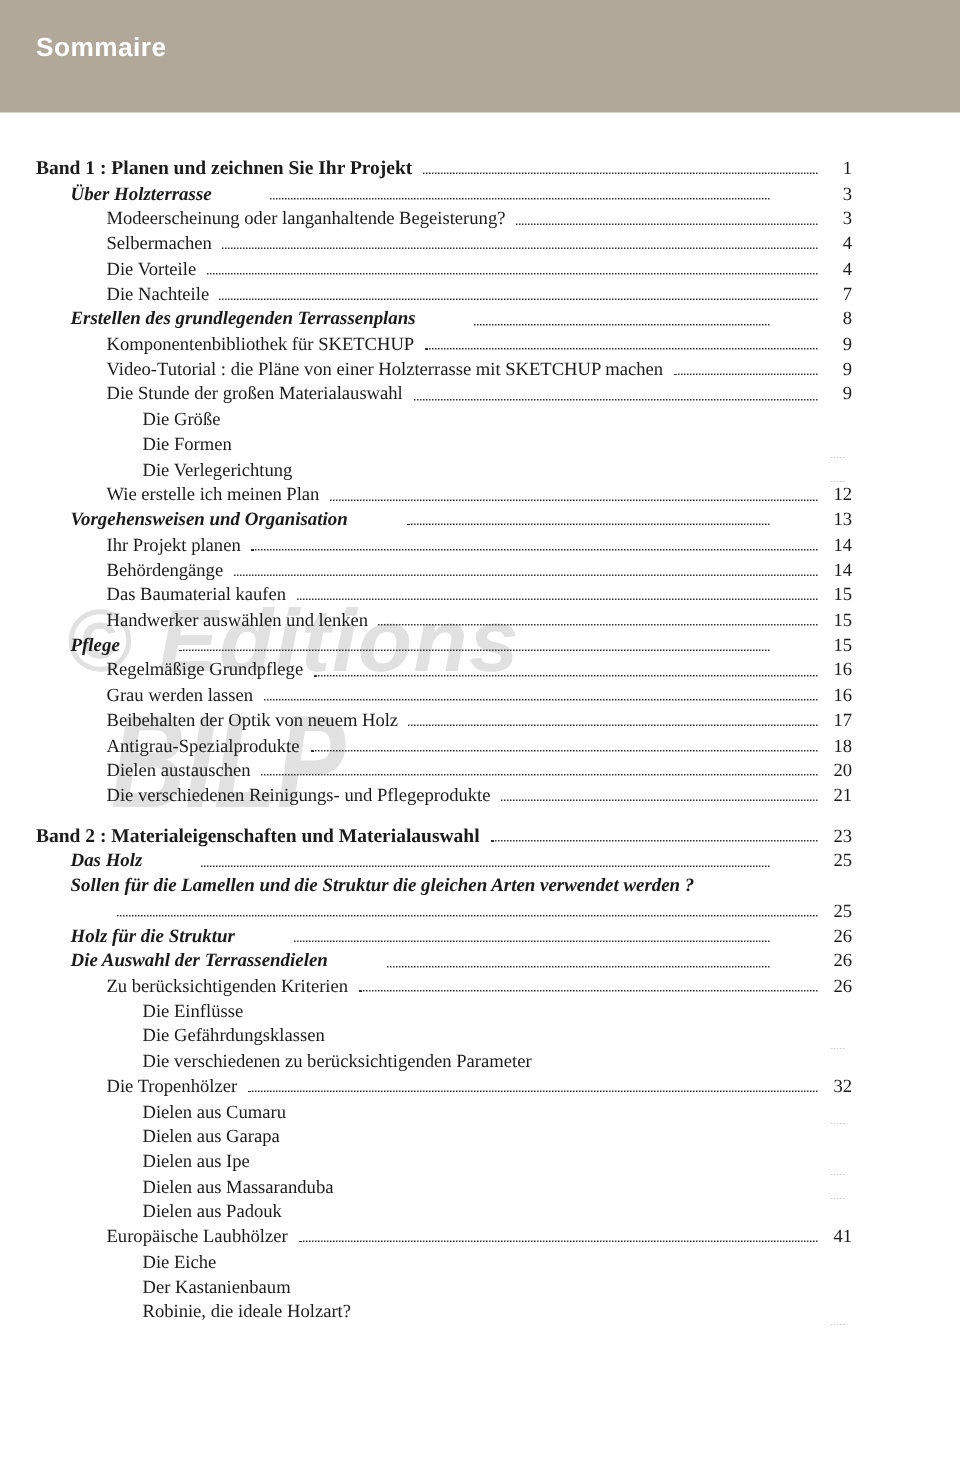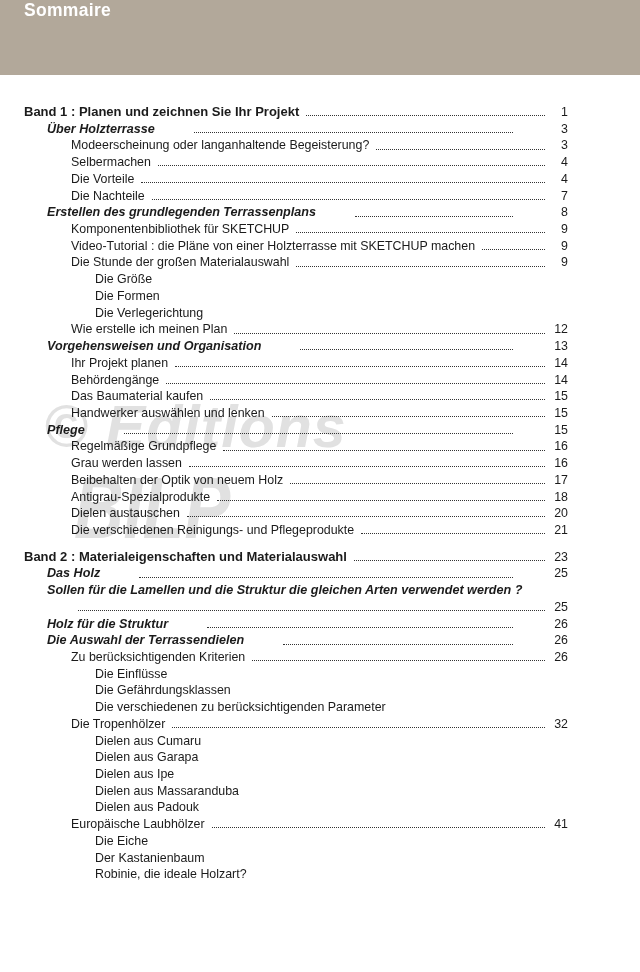--- a/index.html
+++ b/index.html
@@ -5,38 +5,39 @@
   * { margin:0; padding:0; box-sizing:border-box; }
   html,body { background:#ffffff; }
   .page {
     position:relative; width:640px; height:972px; background:#ffffff;
     overflow:hidden; font-family:"Liberation Sans","DejaVu Sans",sans-serif;
     color:#1b1b1b;
   }
   
   .header {
     position:absolute; top:0; left:0; right:0; height:75px;
-    background:#b2a89a; display:flex; align-items:flex-start;
+    background:#b2a89a; display:flex; align-items:center;
     padding:0 0 13px 24px; z-index:2;
   }
   .header-title {
     color:#ffffff; font-size:17.5px; font-weight:bold; letter-spacing:0.3px;
   }
   
   .wm {
     position:absolute; z-index:0; color:#e1e1e1; font-weight:bold;
     font-style:italic; white-space:nowrap; pointer-events:none;
     line-height:1; user-select:none;
   }
   .wm-1 { top:398px; left:44px; font-size:59px; letter-spacing:1px; }
   .wm-2 { top:464px; left:74px; font-size:88px; transform:scaleX(0.78); transform-origin:0 0; }
   
   .toc {
     position:absolute; top:104px; left:0; right:0; z-index:1;
     padding:0 72px 0 24px;
+    font-family:Liberation Serif, serif;
   }
   .row {
     display:flex; align-items:baseline; height:16.72px; line-height:16.72px;
     font-size:12.4px; white-space:nowrap; overflow:hidden;
   }
   .row.l1 { padding-left:23px;gap:32px; }
   .row.l2 { padding-left:47px; }
   .row.l3 { padding-left:71px;flex-direction:column; }
   .row.chapter { font-weight:bold; font-size:13px; }
   .row.section { font-weight:bold; font-style:italic; font-size:12.6px; }

